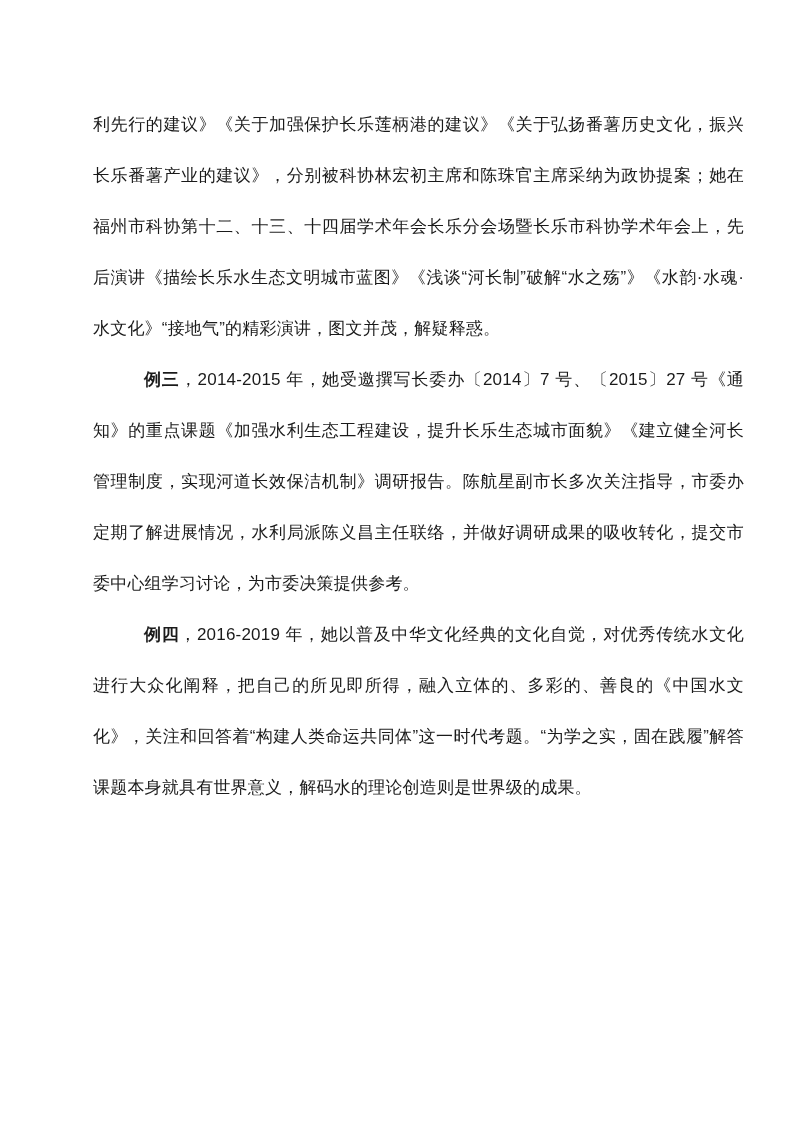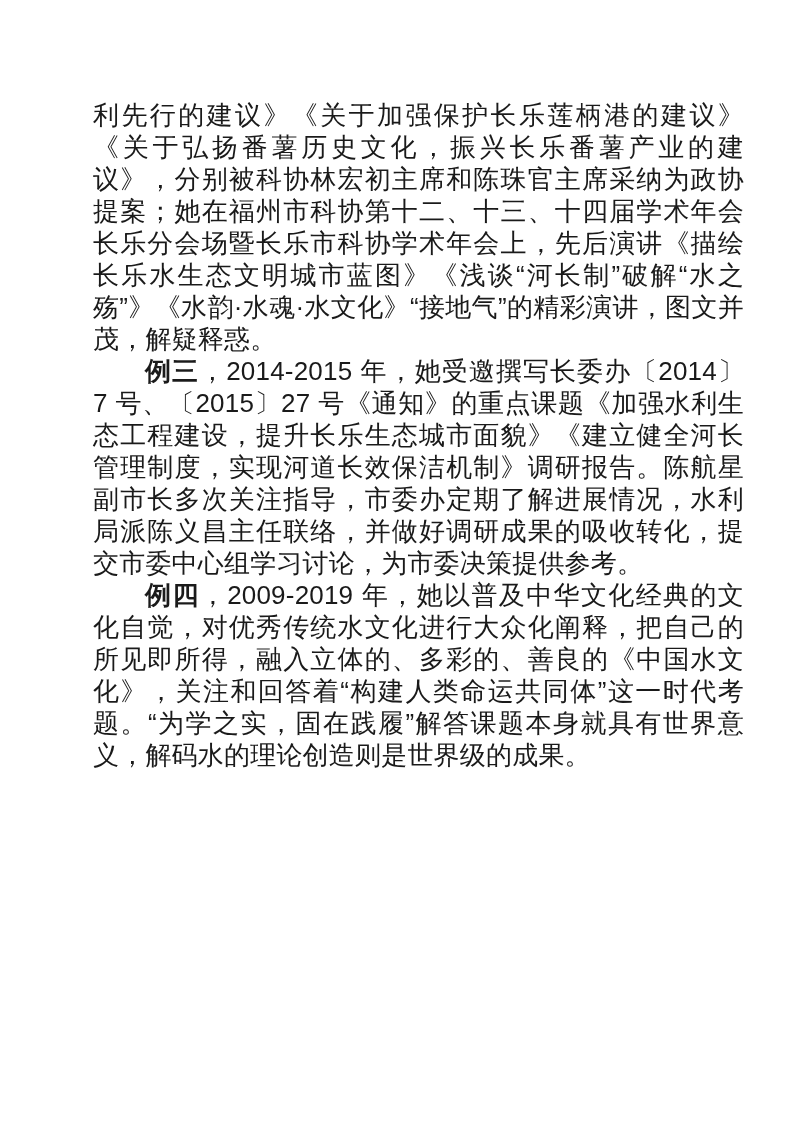--- a/index.html
+++ b/index.html
@@ -14,39 +14,40 @@
     background: #ffffff;
     overflow: hidden;
     font-family: "Liberation Sans", "DejaVu Sans", sans-serif;
   }
   .content {
     position: absolute;
     left: 93px;
     top: 99px;
     width: 651px;
     color: #1a1a1a;
-    font-size: 26px;
-    line-height: 32px;
+    font-size: 17px;
+    line-height: 51px;
     text-align: justify;
     text-justify: inter-character;
     letter-spacing: 0.2px;
   }
   .content p {
     margin: 0;
     padding: 0;
   }
   .content p.indent {
     text-indent: 2em;
   }
   .content .run-bold {
     font-weight: bold;
+    margin-left: 17px;
   }
 </style>
 </head>
 <body>
 
 <div class="page">
   <div class="content" id="doc-content">
       <p><span>利先行的建议》《关于加强保护长乐莲柄港的建议》《关于弘扬番薯历史文化，振兴长乐番薯产业的建议》，分别被科协林宏初主席和陈珠官主席采纳为政协提案；她在福州市科协第十二、十三、十四届学术年会长乐分会场暨长乐市科协学术年会上，先后演讲《描绘长乐水生态文明城市蓝图》《浅谈“河长制”破解“水之殇”》《水韵·水魂·水文化》“接地气”的精彩演讲，图文并茂，解疑释惑。</span></p>
       <p class="indent"><span class="run-bold">例三</span><span>，2014-2015 年，她受邀撰写长委办〔2014〕7 号、〔2015〕27 号《通知》的重点课题《加强水利生态工程建设，提升长乐生态城市面貌》《建立健全河长管理制度，实现河道长效保洁机制》调研报告。陈航星副市长多次关注指导，市委办定期了解进展情况，水利局派陈义昌主任联络，并做好调研成果的吸收转化，提交市委中心组学习讨论，为市委决策提供参考。</span></p>
-      <p class="indent"><span class="run-bold">例四</span><span>，2009-2019 年，她以普及中华文化经典的文化自觉，对优秀传统水文化进行大众化阐释，把自己的所见即所得，融入立体的、多彩的、善良的《中国水文化》，关注和回答着“构建人类命运共同体”这一时代考题。“为学之实，固在践履”解答课题本身就具有世界意义，解码水的理论创造则是世界级的成果。</span></p>
+      <p class="indent"><span class="run-bold">例四</span><span>，2016-2019 年，她以普及中华文化经典的文化自觉，对优秀传统水文化进行大众化阐释，把自己的所见即所得，融入立体的、多彩的、善良的《中国水文化》，关注和回答着“构建人类命运共同体”这一时代考题。“为学之实，固在践履”解答课题本身就具有世界意义，解码水的理论创造则是世界级的成果。</span></p>
     </div>
 </div>
 
 </body></html>

